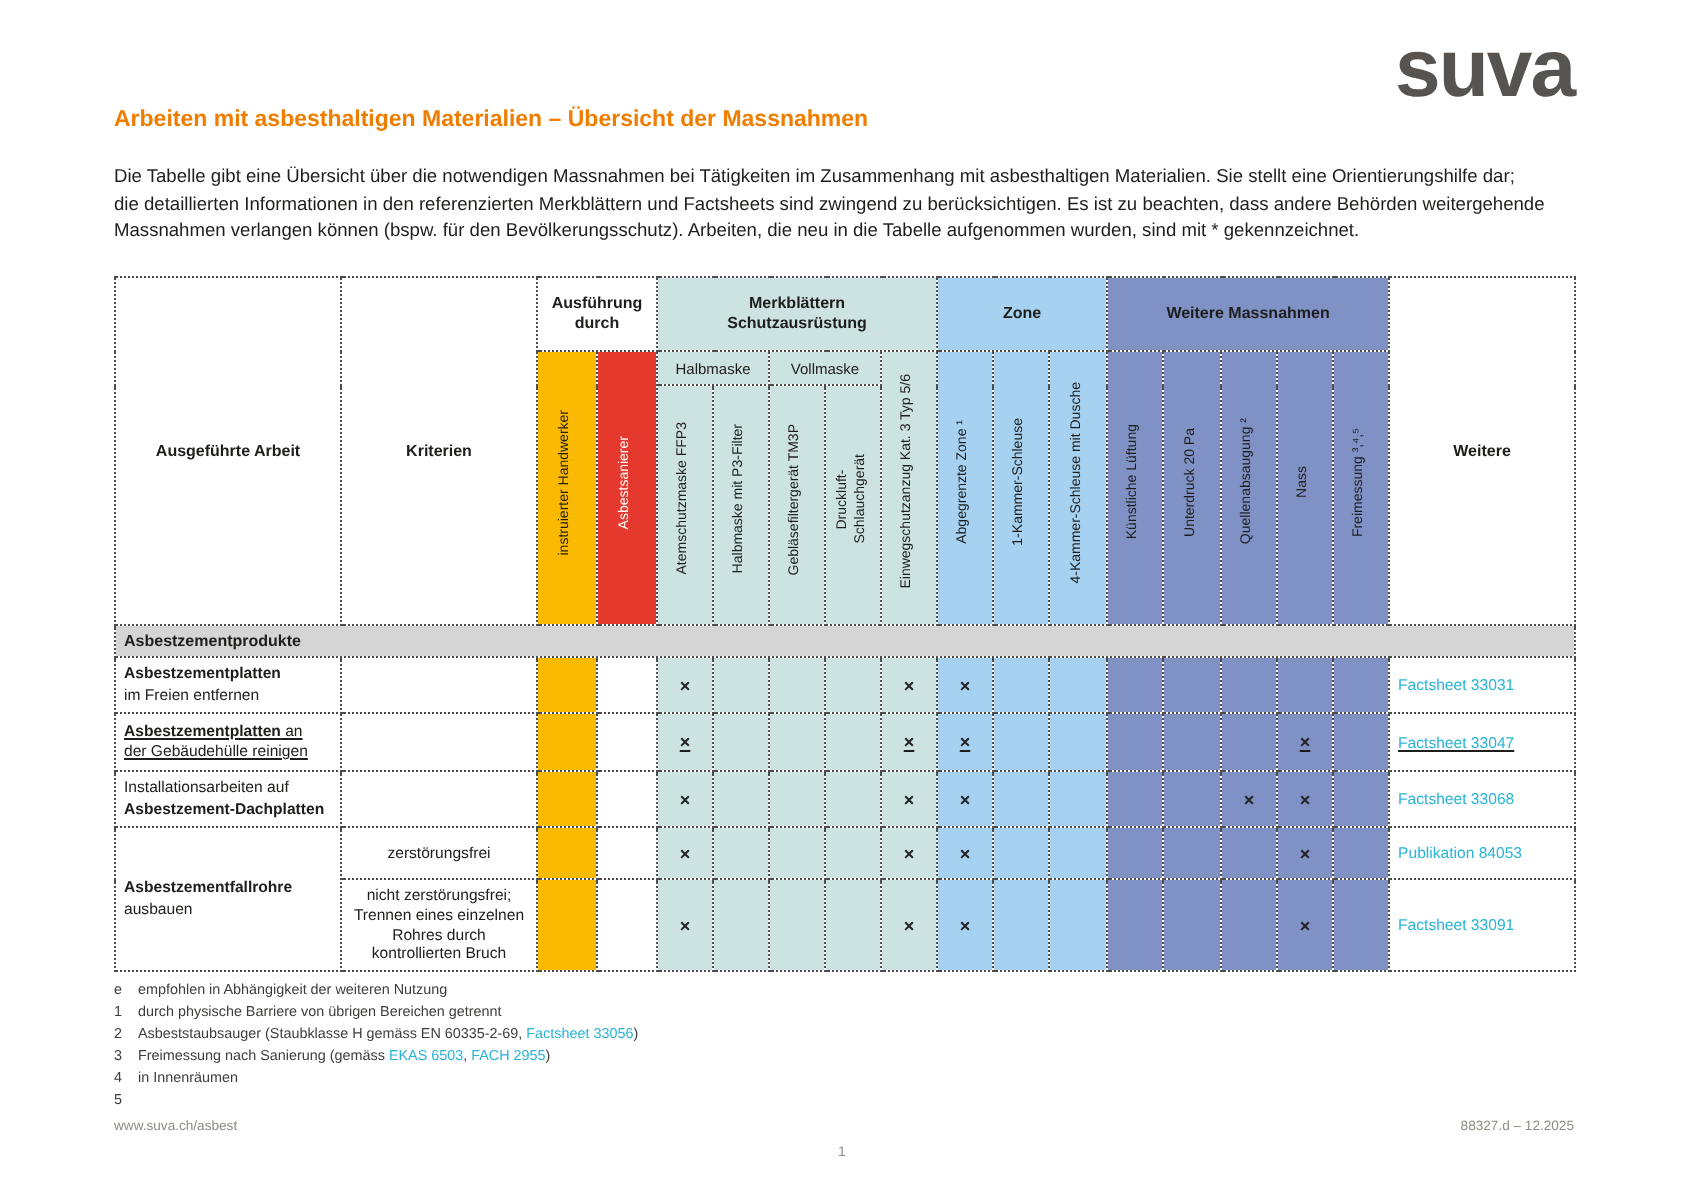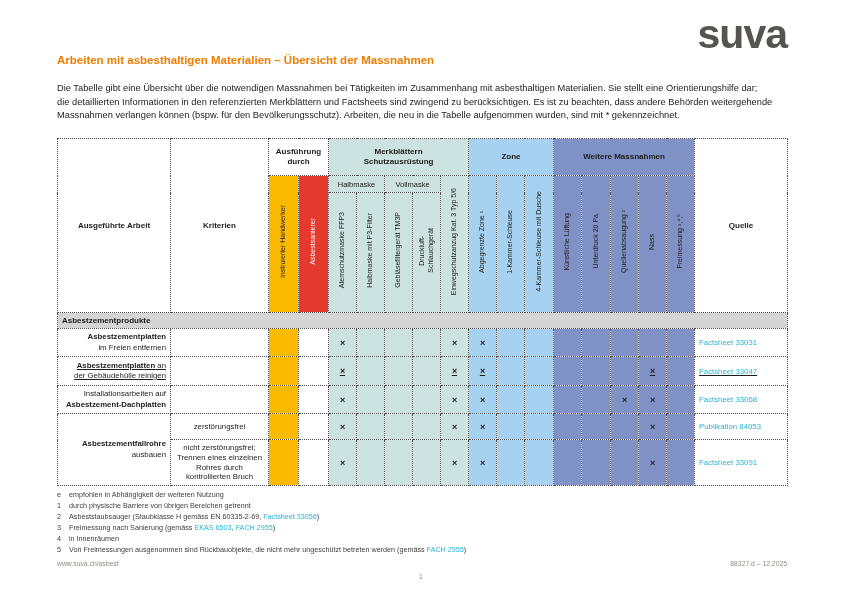--- a/index.html
+++ b/index.html
@@ -39,21 +39,21 @@
   .bg-y { background:#fbba00; }
   .bg-r { background:#e5392d; }
   .v { vertical-align:bottom; text-align:center; }
   .v span {
     display:inline-block; writing-mode:vertical-rl; transform:rotate(180deg);
     font-size:7px; line-height:1.25; white-space:pre-line; margin:4px 0 5px 0;
     max-height:128px;
   }
   .v.white span { color:#ffffff; }
   td.seccell { background:#d5d5d5; font-size:8px; font-weight:bold; padding-left:4px; text-align:left; }
-  td.work { font-size:7.8px; line-height:1.3; padding:2px 4px; text-align:right; white-space:pre-line; background:#ffffff; }
+  td.work { font-size:7.8px; line-height:1.3; padding:2px 4px; text-align:left; white-space:pre-line; background:#ffffff; }
   td.work .b { font-weight:bold; }
   td.crit { font-size:7.8px; line-height:1.25; text-align:center; white-space:pre-line; padding:2px 2px; background:#ffffff; }
   td.m { text-align:center; font-size:9px; font-weight:bold; color:#222222; }
   td.quelle { font-size:7.8px; padding-left:4px; text-align:left; background:#ffffff; }
   .qlink { color:#29b4d6; cursor:pointer; }
   .footnotes { position:absolute; left:57px; top:489px; width:700px; }
   .fn { display:flex; font-size:7.2px; line-height:11px; color:#3d3d3b; }
   .fn .fl { width:12px; flex:0 0 12px; }
   .fn a, .fn .lnk { color:#29b4d6; text-decoration:none; cursor:pointer; }
   .footer-left { position:absolute; left:57px; top:560px; font-size:6.8px; color:#8f8c85; }
@@ -96,21 +96,21 @@
     <tbody>
         <tr class="h1">
       <td class="colhead" rowspan="3">Ausgeführte Arbeit</td>
       <td class="colhead" rowspan="3">Kriterien</td>
       <td class="gh" colspan="2">Ausführung
 durch</td>
       <td class="gh bg-t" colspan="5">Merkblättern
 Schutzausrüstung</td>
       <td class="gh bg-b" colspan="3">Zone</td>
       <td class="gh bg-p" colspan="5">Weitere Massnahmen</td>
-      <td class="colhead" rowspan="3">Quelle</td>
+      <td class="colhead" rowspan="3">Weitere</td>
     </tr>
 
     <tr class="h2">
       <td class="v bg-y" rowspan="2"><span>instruierter Handwerker</span></td>
       <td class="v bg-r white" rowspan="2"><span>Asbestsanierer</span></td>
       <td class="sub bg-t" colspan="2">Halbmaske</td>
       <td class="sub bg-t" colspan="2">Vollmaske</td>
       <td class="v bg-t" rowspan="2"><span>Einwegschutzanzug Kat. 3 Typ 5/6</span></td>
       <td class="v bg-b" rowspan="2"><span>Abgegrenzte Zone ¹</span></td>
       <td class="v bg-b" rowspan="2"><span>1-Kammer-Schleuse</span></td>
@@ -263,21 +263,20 @@
     <div class="fn">
         <span class="fl">3</span>
         <span><span>Freimessung nach Sanierung (gemäss </span><span class="lnk">EKAS 6503</span><span>, </span><span class="lnk">FACH 2955</span><span>)</span></span>
       </div>
     <div class="fn">
         <span class="fl">4</span>
         <span><span>in Innenräumen</span><span class="lnk"></span><span></span><span class="lnk"></span><span></span></span>
       </div>
     <div class="fn">
         <span class="fl">5</span>
-        <span><span>Von Freimessungen ausgenommen sind Rückbauobjekte, die nicht mehr ungeschützt betreten werden (gemäss </span><span class="lnk">FACH 2955</span><span></span><span class="lnk"></span><span>)</span></span>
       </div>
   </div>
 
   <div class="footer-left">www.suva.ch/asbest</div>
   <div class="footer-right">88327.d – 12.2025</div>
   <div class="footer-page">1</div>
 
 </div>
 
 </body></html>

